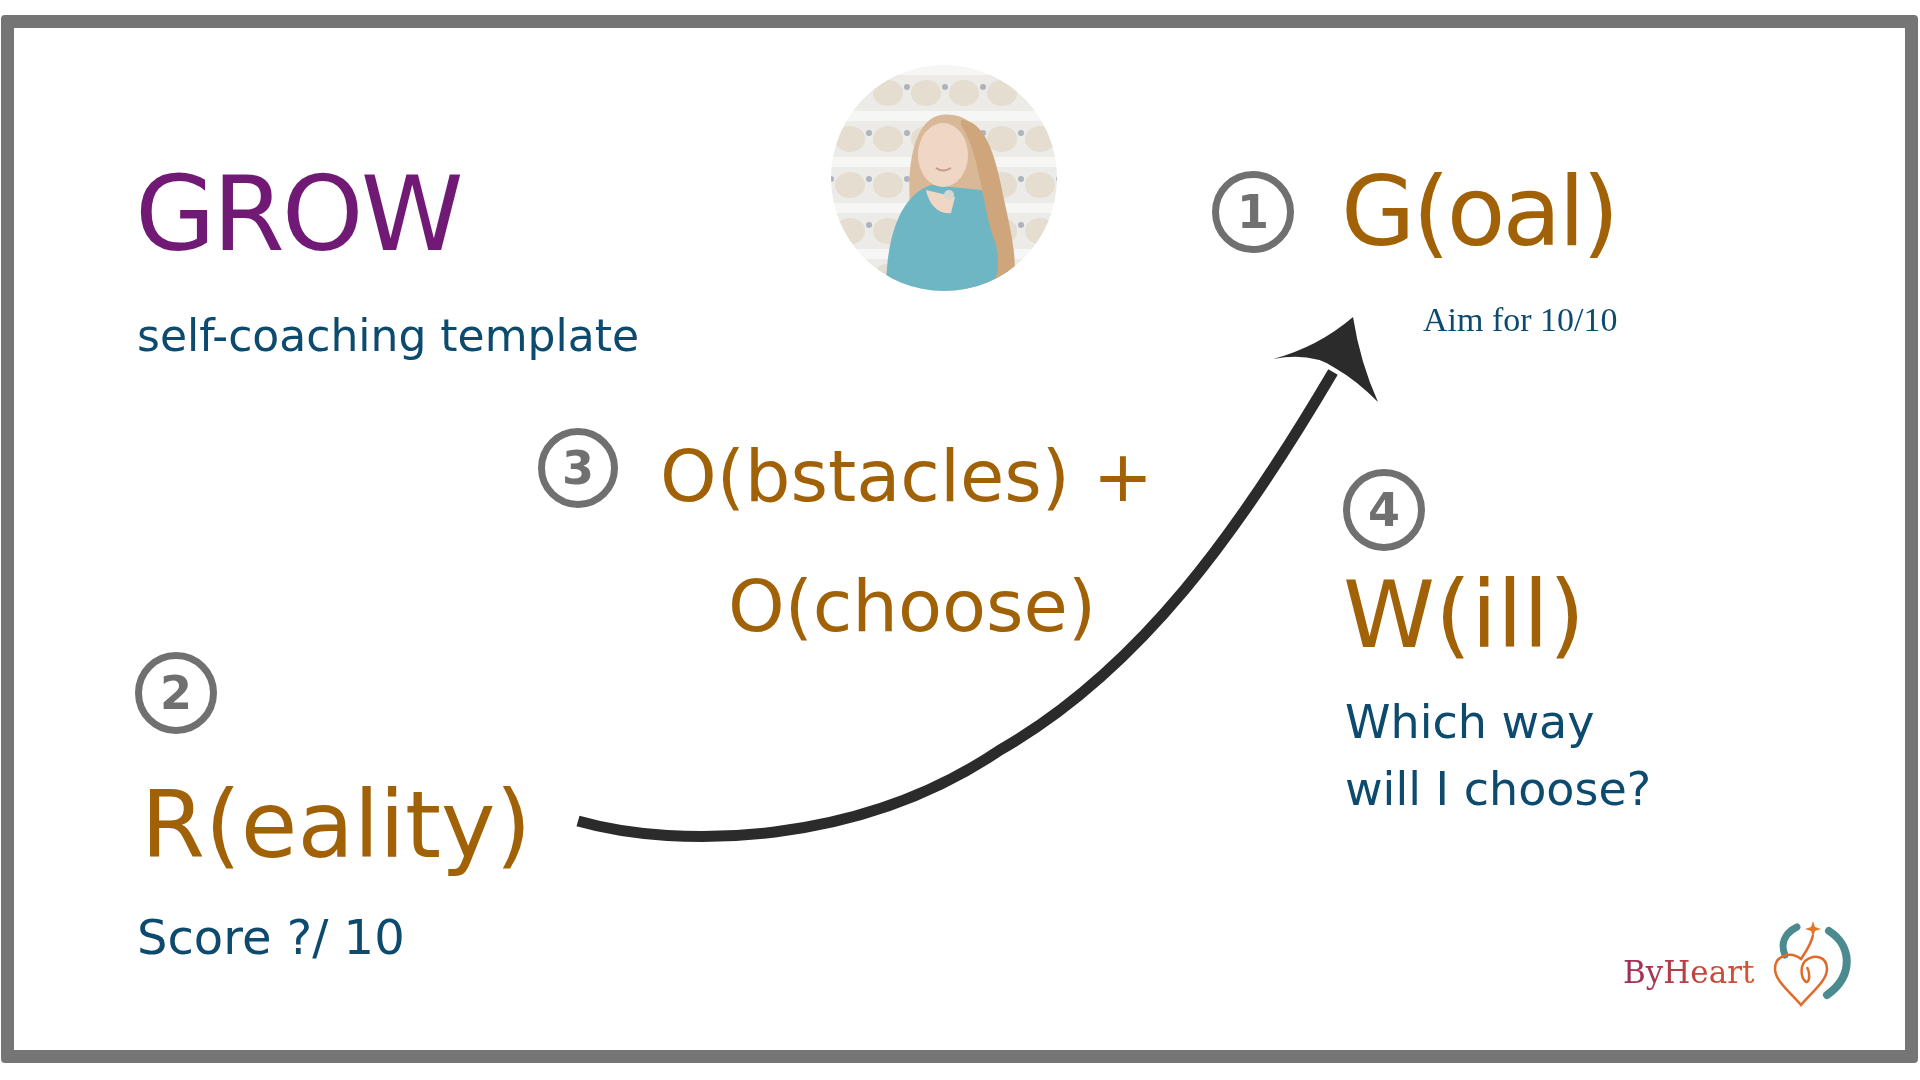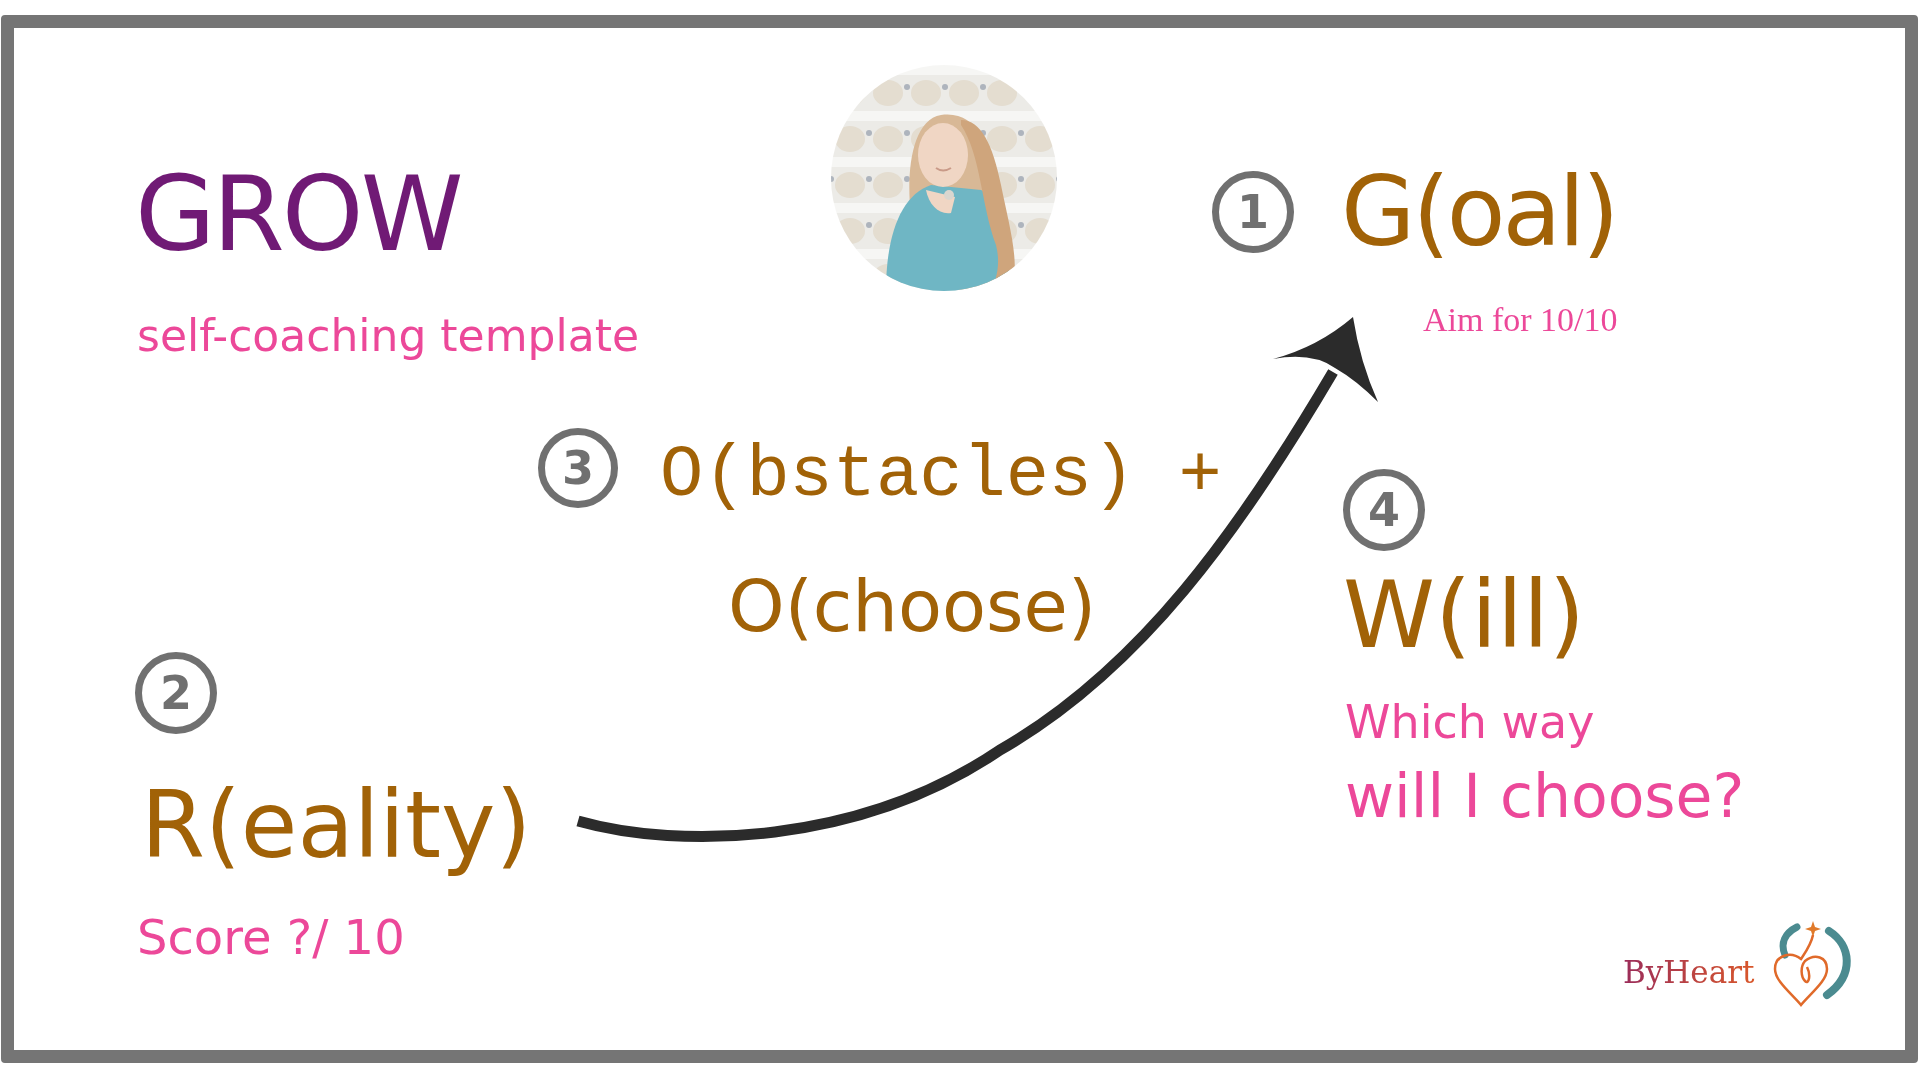--- a/index.html
+++ b/index.html
@@ -1,20 +1,20 @@
 <!DOCTYPE html>
 <html><head>
 <meta charset="utf-8">
 <style>
   html, body { margin: 0; padding: 0; background: #ffffff; }
   body { width: 1920px; height: 1080px; position: relative; overflow: hidden; font-family: "DejaVu Sans", sans-serif; }
   .frame { position: absolute; left: 1px; top: 15px; width: 1891px; height: 1022px; border: 13px solid #757575; border-radius: 4px; background: #ffffff; }
   .abs { position: absolute; white-space: nowrap; line-height: 1; }
   .title { font-size: 104px; color: #701a75; letter-spacing: -3px; font-weight: 500; }
-  .sub { font-size: 44px; color: #ec4899; }
+  .sub { font-size: 44px; color: #0c4a6e; }
   .head { color: #a16207; }
   .num-circle { position: absolute; box-sizing: border-box; border: 7px solid #707070; border-radius: 50%; display: flex; align-items: center; justify-content: center; color: #707070; font-weight: bold; font-size: 46px; }
   .photo { position: absolute; left: 831px; top: 65px; width: 226px; height: 226px; border-radius: 50%; overflow: hidden; }
   .arrow { position: absolute; left: 0; top: 0; width: 1920px; height: 1080px; pointer-events: none; }
   .logo { position: absolute; left: 1615px; top: 915px; width: 250px; height: 100px; }
 </style>
 </head>
 <body>
 
 <div class="frame"></div>
@@ -46,29 +46,29 @@
 
 <div class="num-circle" style="left:1212px; top:171px; width:82px; height:82px;">
   <span>1</span>
 </div>
 <div class="abs head" style="left:1341px; top:164px; font-size:96px; letter-spacing:-3px;">G(oal)</div>
 <div class="abs sub" style="left:1423px; top:303px; font-size:34px;font-family:Liberation Serif, serif;">Aim for 10/10</div>
 
 <div class="num-circle" style="left:538px; top:428px; width:80px; height:80px;">
   <span>3</span>
 </div>
-<div class="abs head" style="left:660px; top:440px; font-size:72px;font-family:Liberation Mono, monospace;">O(bstacles) +</div>
+<div class="abs head" style="left:660px; top:440px; font-size:72px;">O(bstacles) +</div>
 <div class="abs head" style="left:728px; top:570px; font-size:72px;">O(choose)</div>
 
 <div class="num-circle" style="left:1343px; top:469px; width:82px; height:82px;">
   <span>4</span>
 </div>
 <div class="abs head" style="left:1343px; top:569px; font-size:93px;">W(ill)</div>
 <div class="abs sub" style="left:1345px; top:699px; font-size:46px;text-align:right;">Which way</div>
-<div class="abs sub" style="left:1345px; top:766px; font-size:60px;">will I choose?</div>
+<div class="abs sub" style="left:1345px; top:766px; font-size:46px;">will I choose?</div>
 
 <div class="num-circle" style="left:135px; top:652px; width:82px; height:82px;">
   <span>2</span>
 </div>
 <div class="abs head" style="left:141px; top:780px; font-size:92px;">R(eality)</div>
 <div class="abs sub" style="left:137px; top:913px; font-size:48px;">Score ?/ 10</div>
 
 <svg class="arrow" viewBox="0 0 1920 1080">
   <path d="M578,821 C680,850 860,845 1000,750 C1140,670 1240,530 1333,372" fill="none" stroke="#2b2b2b" stroke-width="11"></path>
   <path d="M1353,317 Q1318,347 1273,359 Q1312,352 1335,368 Q1356,380 1378,402 Q1360,362 1353,317 Z" fill="#2b2b2b"></path>

